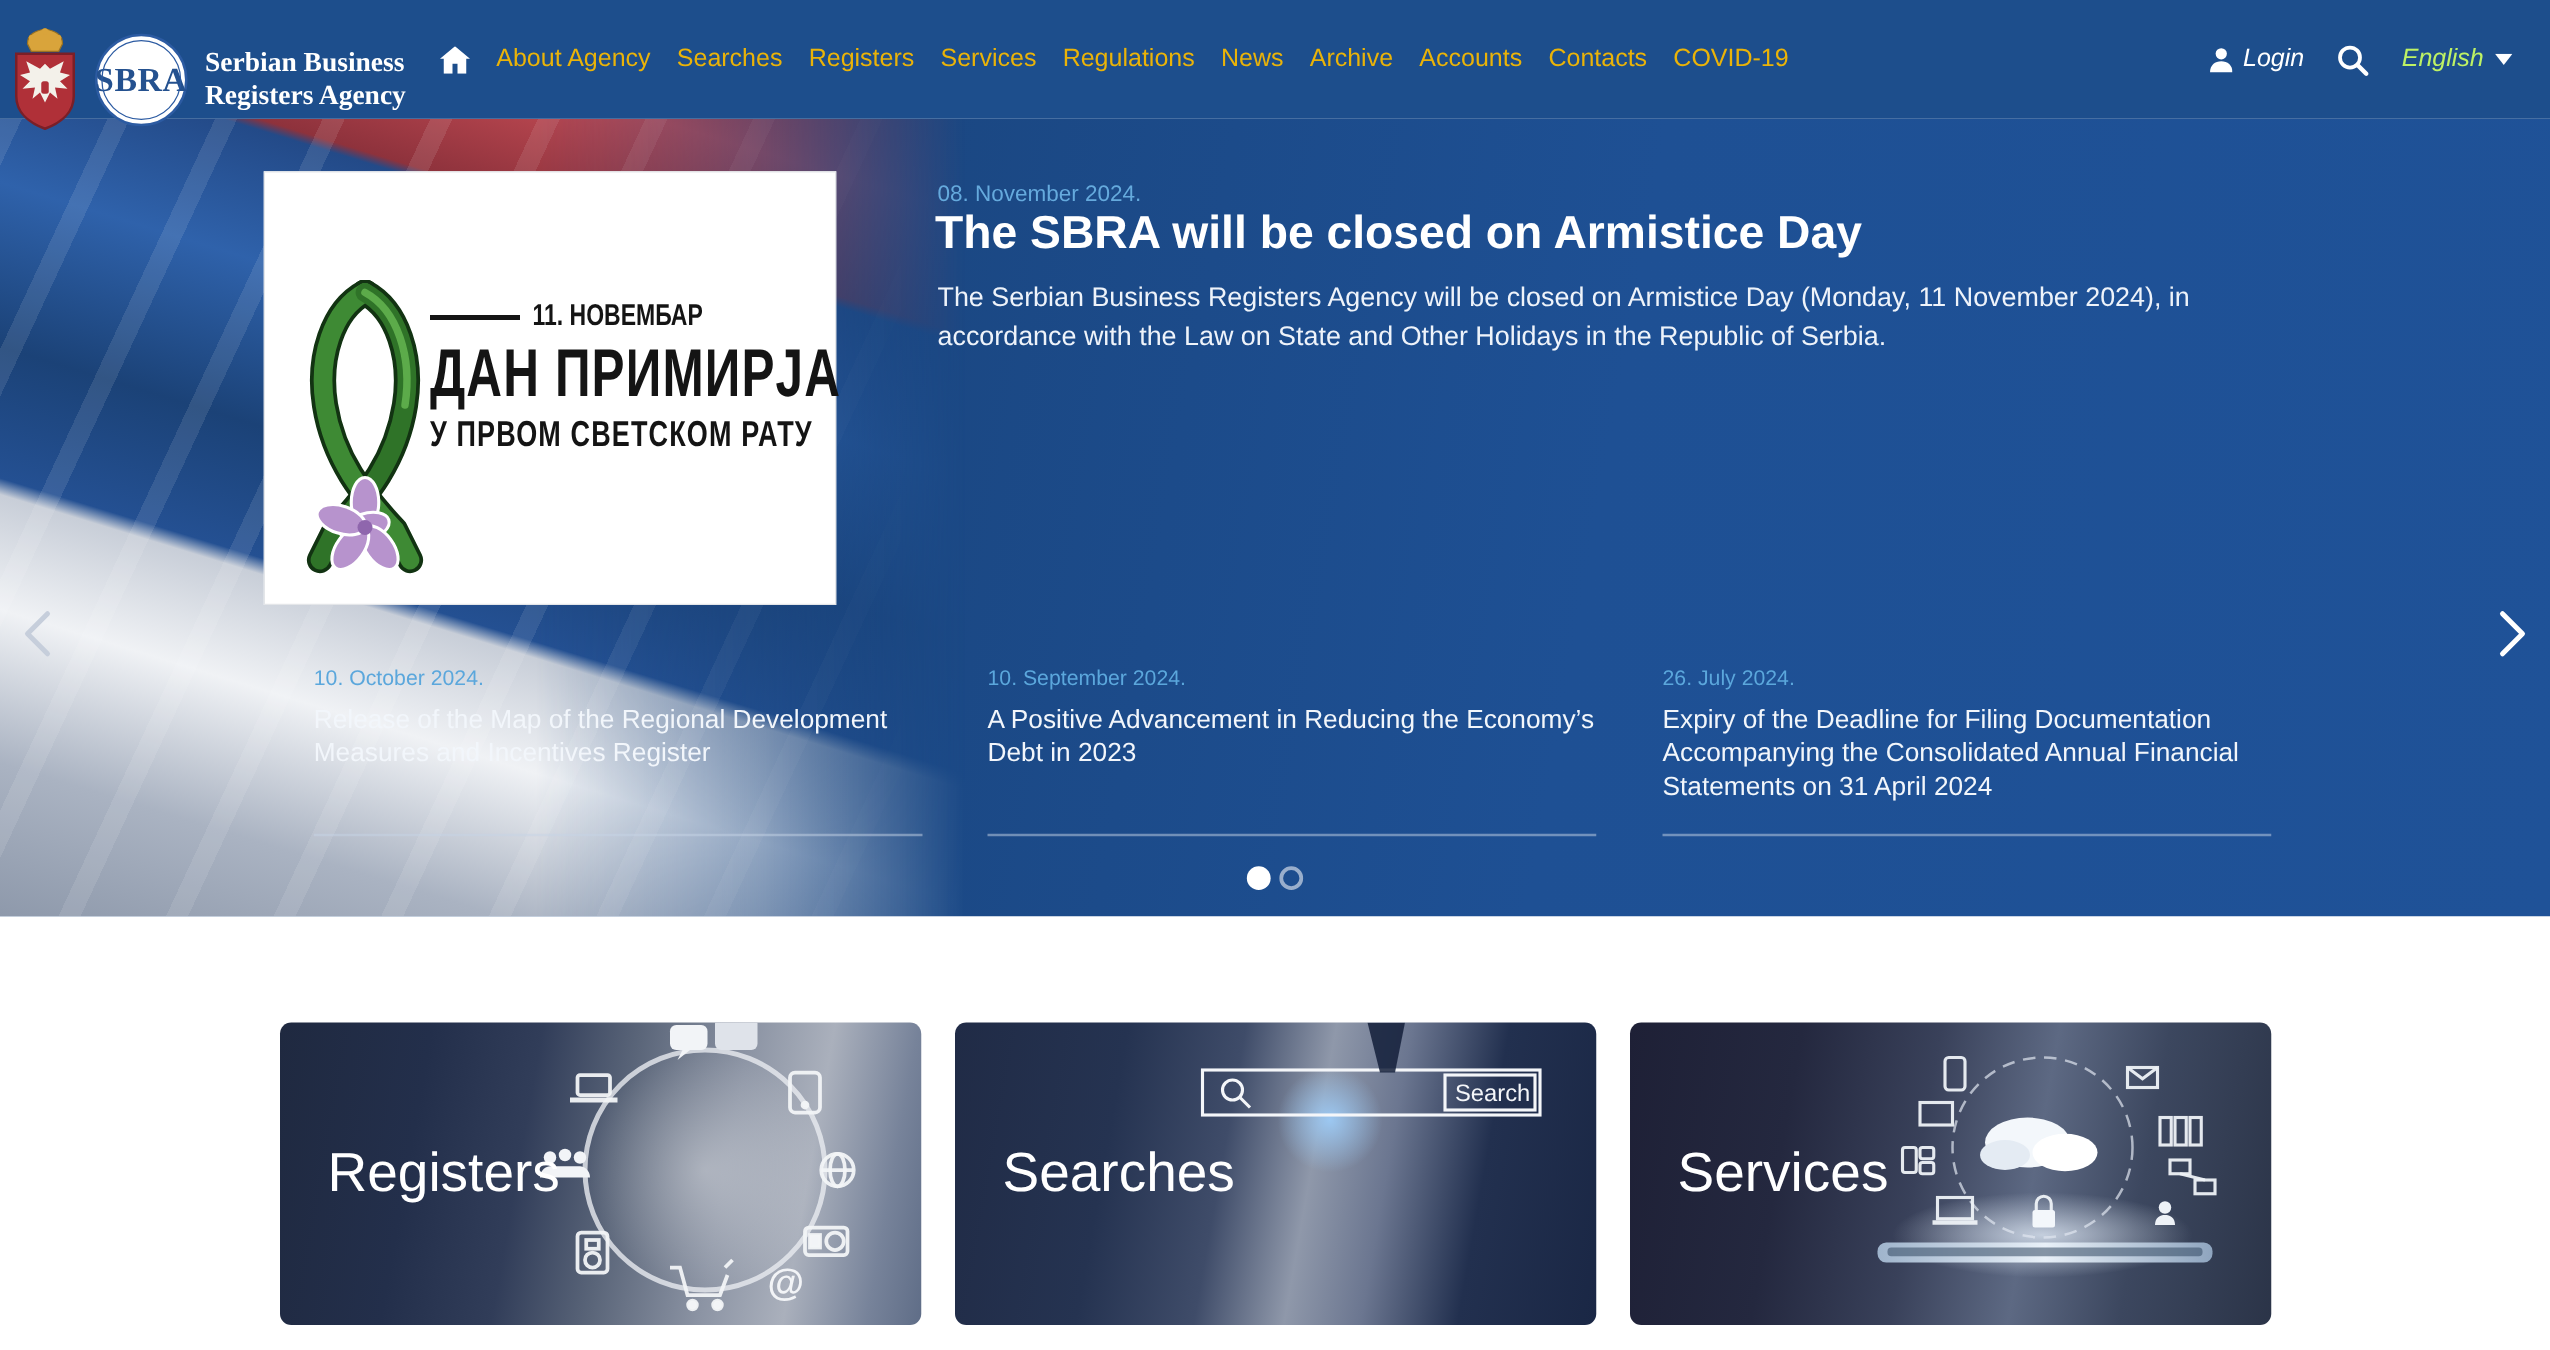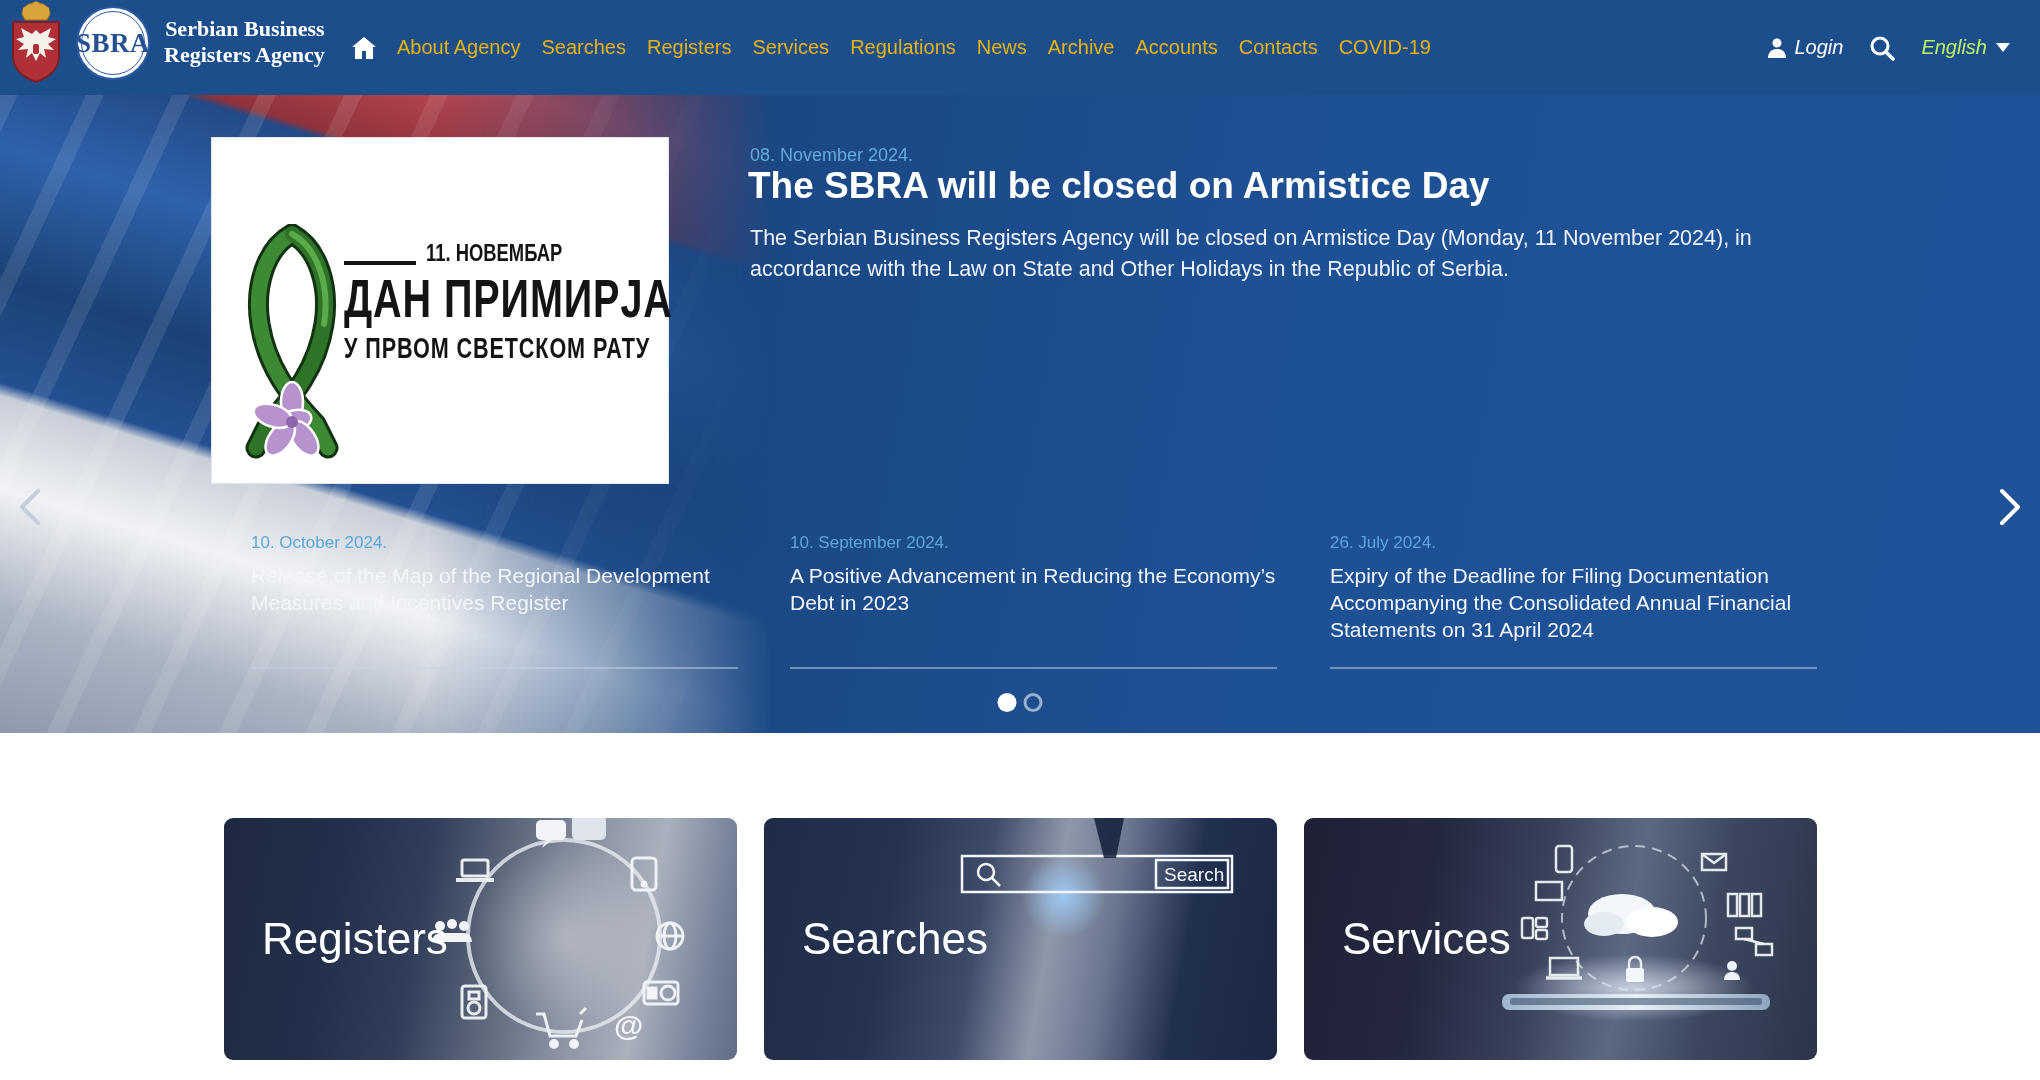--- a/index.html
+++ b/index.html
@@ -8,21 +8,21 @@
     position:relative; background:#ffffff;
     font-family:"Liberation Sans", sans-serif; overflow:hidden;
   }
   a { text-decoration:none; }
 
   
   .navbar {
     position:absolute; top:0; left:0; width:2040px; height:95px;
     background:#1d4e8c; z-index:10;
   }
-  .brand { position:absolute; left:8px; top:0; display:flex; align-items:center;text-align:right; }
+  .brand { position:absolute; left:8px; top:21px; display:flex; align-items:center; }
   .coa { width:56px; height:84px; }
   .seal {
     width:74px; height:74px; margin-left:12px; margin-top:2px;
     background:#fff; border:2px solid #2c5ba2; border-radius:50%;
     display:flex; align-items:center; justify-content:center; position:relative;
   }
   .seal::after {
     content:""; position:absolute; inset:3px; border:1.5px solid #2c5ba2; border-radius:50%;
   }
   .seal-text {
@@ -66,21 +66,21 @@
     background:repeating-linear-gradient(115deg, rgba(255,255,255,0.10) 0 16px, transparent 16px 78px);
     -webkit-mask-image:linear-gradient(to right, #000 50%, transparent 95%);
             mask-image:linear-gradient(to right, #000 50%, transparent 95%);
   }
   .slide-image {
     position:absolute; left:211px; top:42px; width:458px; height:347px;
     background:#fff; border:1px solid #e4e6e9;
   }
   .ribbon-svg { position:absolute; left:30px; top:86px; }
   .img-text { position:absolute; left:132px; top:104px; width:310px; color:#141414; }
-  .img-kicker { display:flex; align-items:flex-end; gap:10px; }
+  .img-kicker { display:flex; align-items:center; gap:10px; }
   .img-kicker .dash { width:72px; height:4px; background:#141414; }
   .img-kicker-text { font-size:20px; font-weight:bold; transform:scale(.92,1.2); transform-origin:0 50%; white-space:nowrap; }
   .img-title { margin-top:8px; font-size:45px; font-weight:bold; transform:scale(.88,1.2); transform-origin:0 50%; white-space:nowrap; letter-spacing:1px; }
   .img-subtitle { margin-top:9px; font-size:24px; font-weight:bold; transform:scale(.9,1.2); transform-origin:0 50%; white-space:nowrap; letter-spacing:1px; }
 
   .slide-date { position:absolute; left:750px; top:50px; font-size:18px; color:#65aadd; }
   .slide-title {
     position:absolute; left:748px; top:70px; font-size:37px; font-weight:bold;
     color:#ffffff; cursor:pointer; white-space:nowrap;
   }

